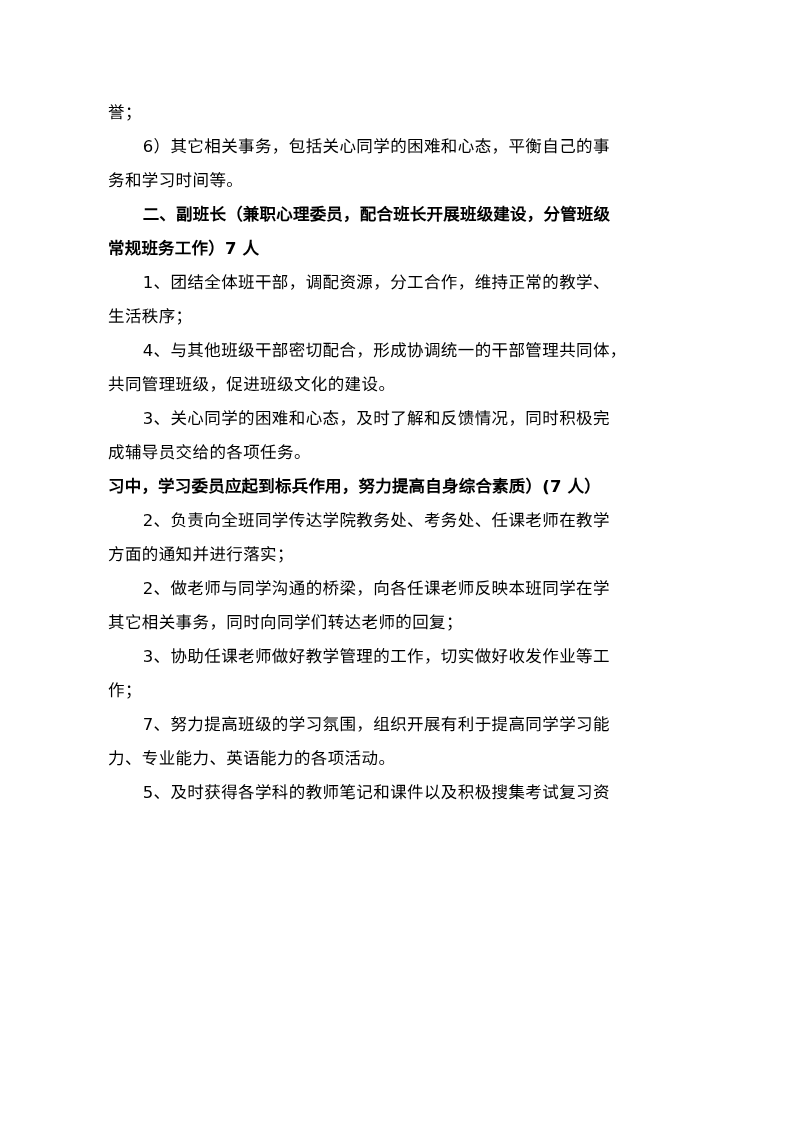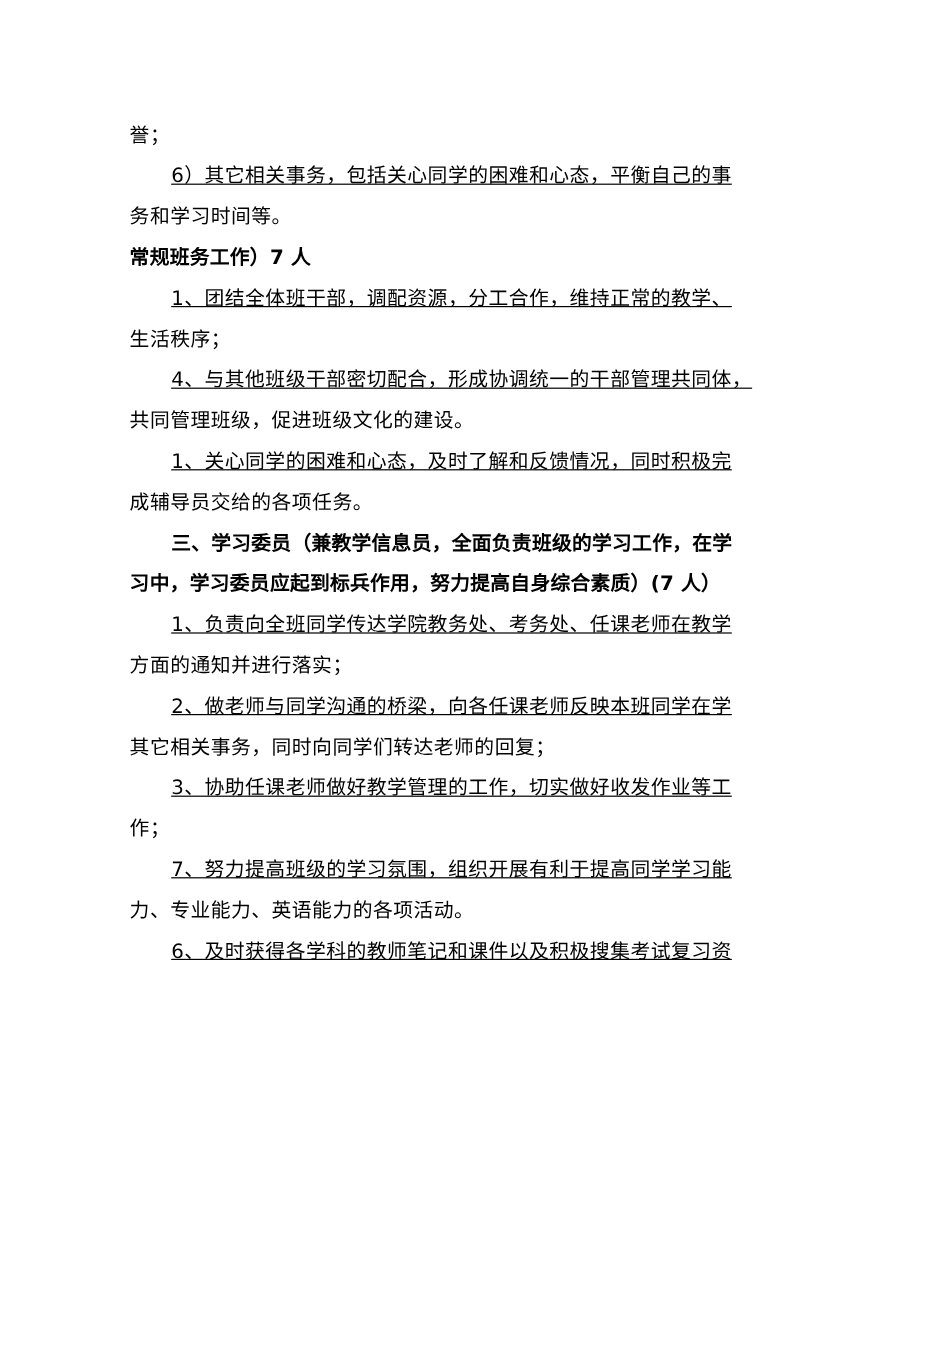--- a/index.html
+++ b/index.html
@@ -26,57 +26,56 @@
     line-height: 2.06;
     letter-spacing: 0.4px;
   }
   p {
     margin: 0;
     text-align: justify;
     text-justify: inter-ideograph;
   }
   .indent {
     text-indent: 2.1em;
-    text-decoration: underline;
   }
   .heading {
     font-weight: bold;
     text-indent: 2.1em;
     letter-spacing: 0.2px;
   }
   .flow {
     text-indent: 0;
   }
 </style>
 </head>
 <body>
 
 <div class="page">
   <div class="doc-body">
 
     <p class="flow">誉；</p>
     <p class="indent">6）其它相关事务，包括关心同学的困难和心态，平衡自己的事</p>
     <p class="flow">务和学习时间等。</p>
 
+    <p class="heading">二、副班长（兼职心理委员，配合班长开展班级建设，分管班级</p>
     <p class="heading flow">常规班务工作）7 人</p>
 
     <p class="indent">1、团结全体班干部，调配资源，分工合作，维持正常的教学、</p>
     <p class="flow">生活秩序；</p>
     <p class="indent">4、与其他班级干部密切配合，形成协调统一的干部管理共同体，</p>
     <p class="flow">共同管理班级，促进班级文化的建设。</p>
-    <p class="indent">1、关心同学的困难和心态，及时了解和反馈情况，同时积极完</p>
+    <p class="indent">3、关心同学的困难和心态，及时了解和反馈情况，同时积极完</p>
     <p class="flow">成辅导员交给的各项任务。</p>
 
-    <p class="heading">三、学习委员（兼教学信息员，全面负责班级的学习工作，在学</p>
     <p class="heading flow">习中，学习委员应起到标兵作用，努力提高自身综合素质）(7 人）</p>
 
-    <p class="indent">1、负责向全班同学传达学院教务处、考务处、任课老师在教学</p>
+    <p class="indent">2、负责向全班同学传达学院教务处、考务处、任课老师在教学</p>
     <p class="flow">方面的通知并进行落实；</p>
     <p class="indent">2、做老师与同学沟通的桥梁，向各任课老师反映本班同学在学</p>
     <p class="flow">其它相关事务，同时向同学们转达老师的回复；</p>
     <p class="indent">3、协助任课老师做好教学管理的工作，切实做好收发作业等工</p>
     <p class="flow">作；</p>
     <p class="indent">7、努力提高班级的学习氛围，组织开展有利于提高同学学习能</p>
     <p class="flow">力、专业能力、英语能力的各项活动。</p>
-    <p class="indent">6、及时获得各学科的教师笔记和课件以及积极搜集考试复习资</p>
+    <p class="indent">5、及时获得各学科的教师笔记和课件以及积极搜集考试复习资</p>
 
   </div>
 </div>
 
 </body></html>

